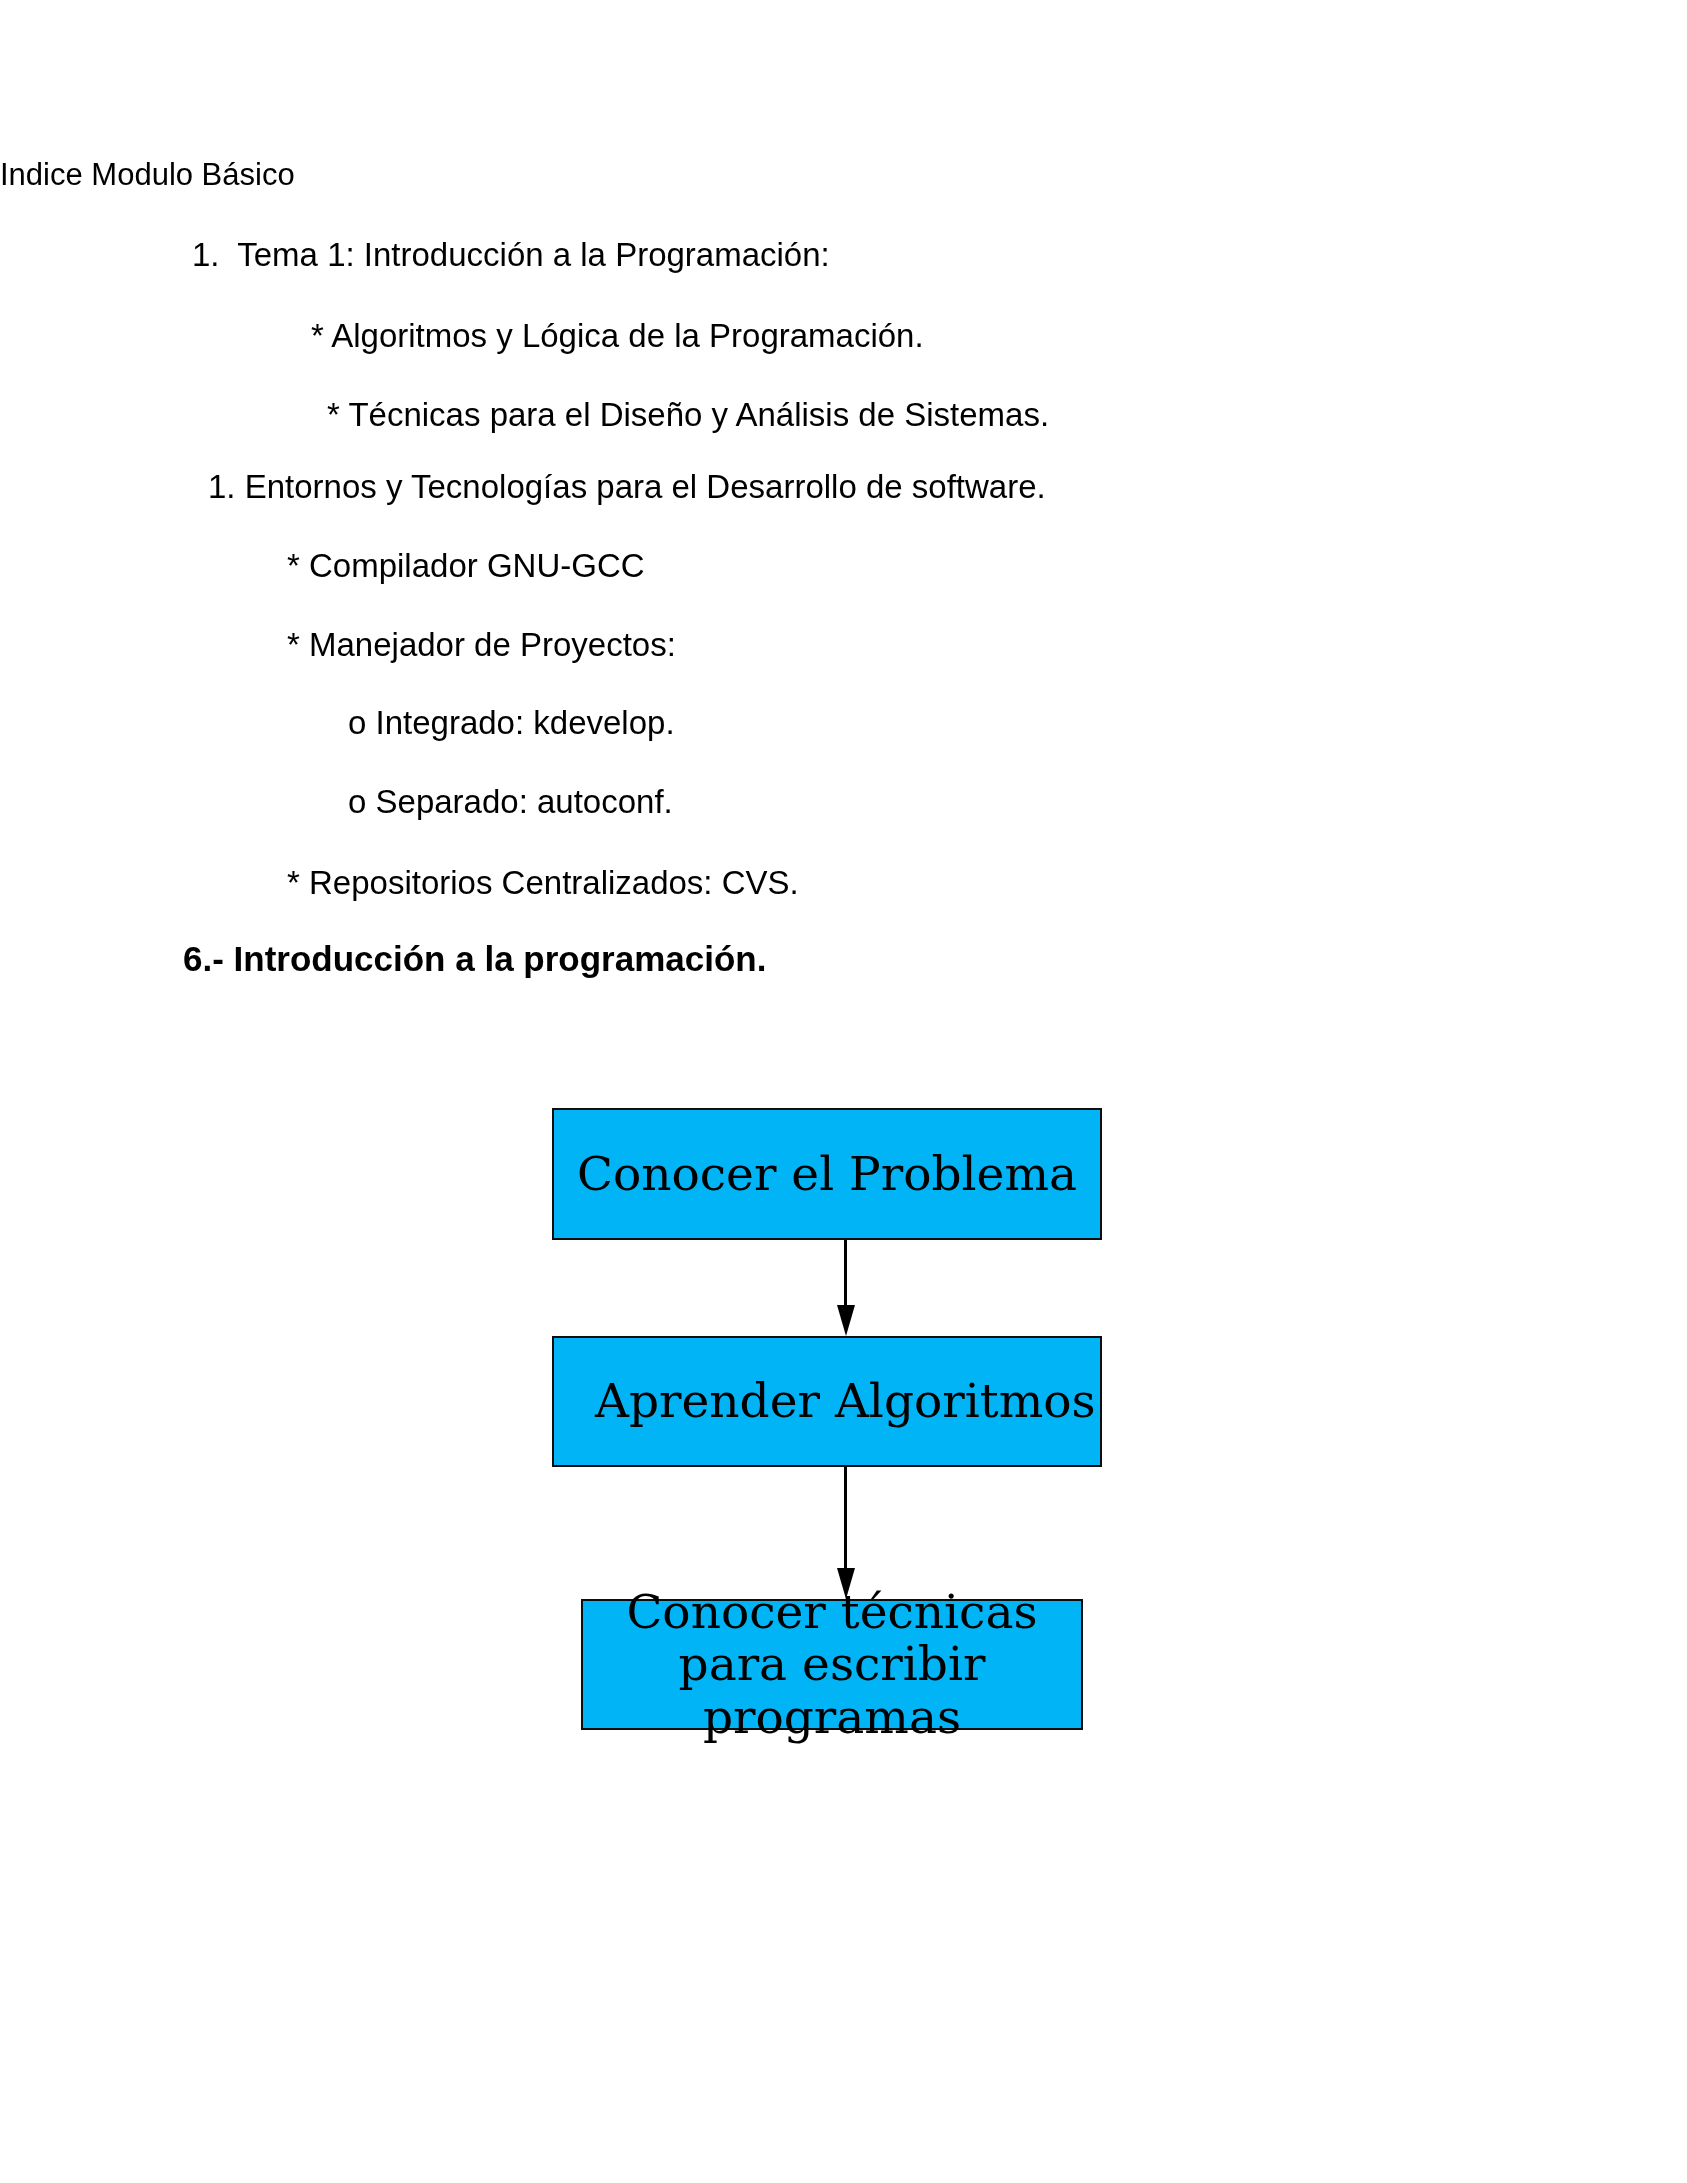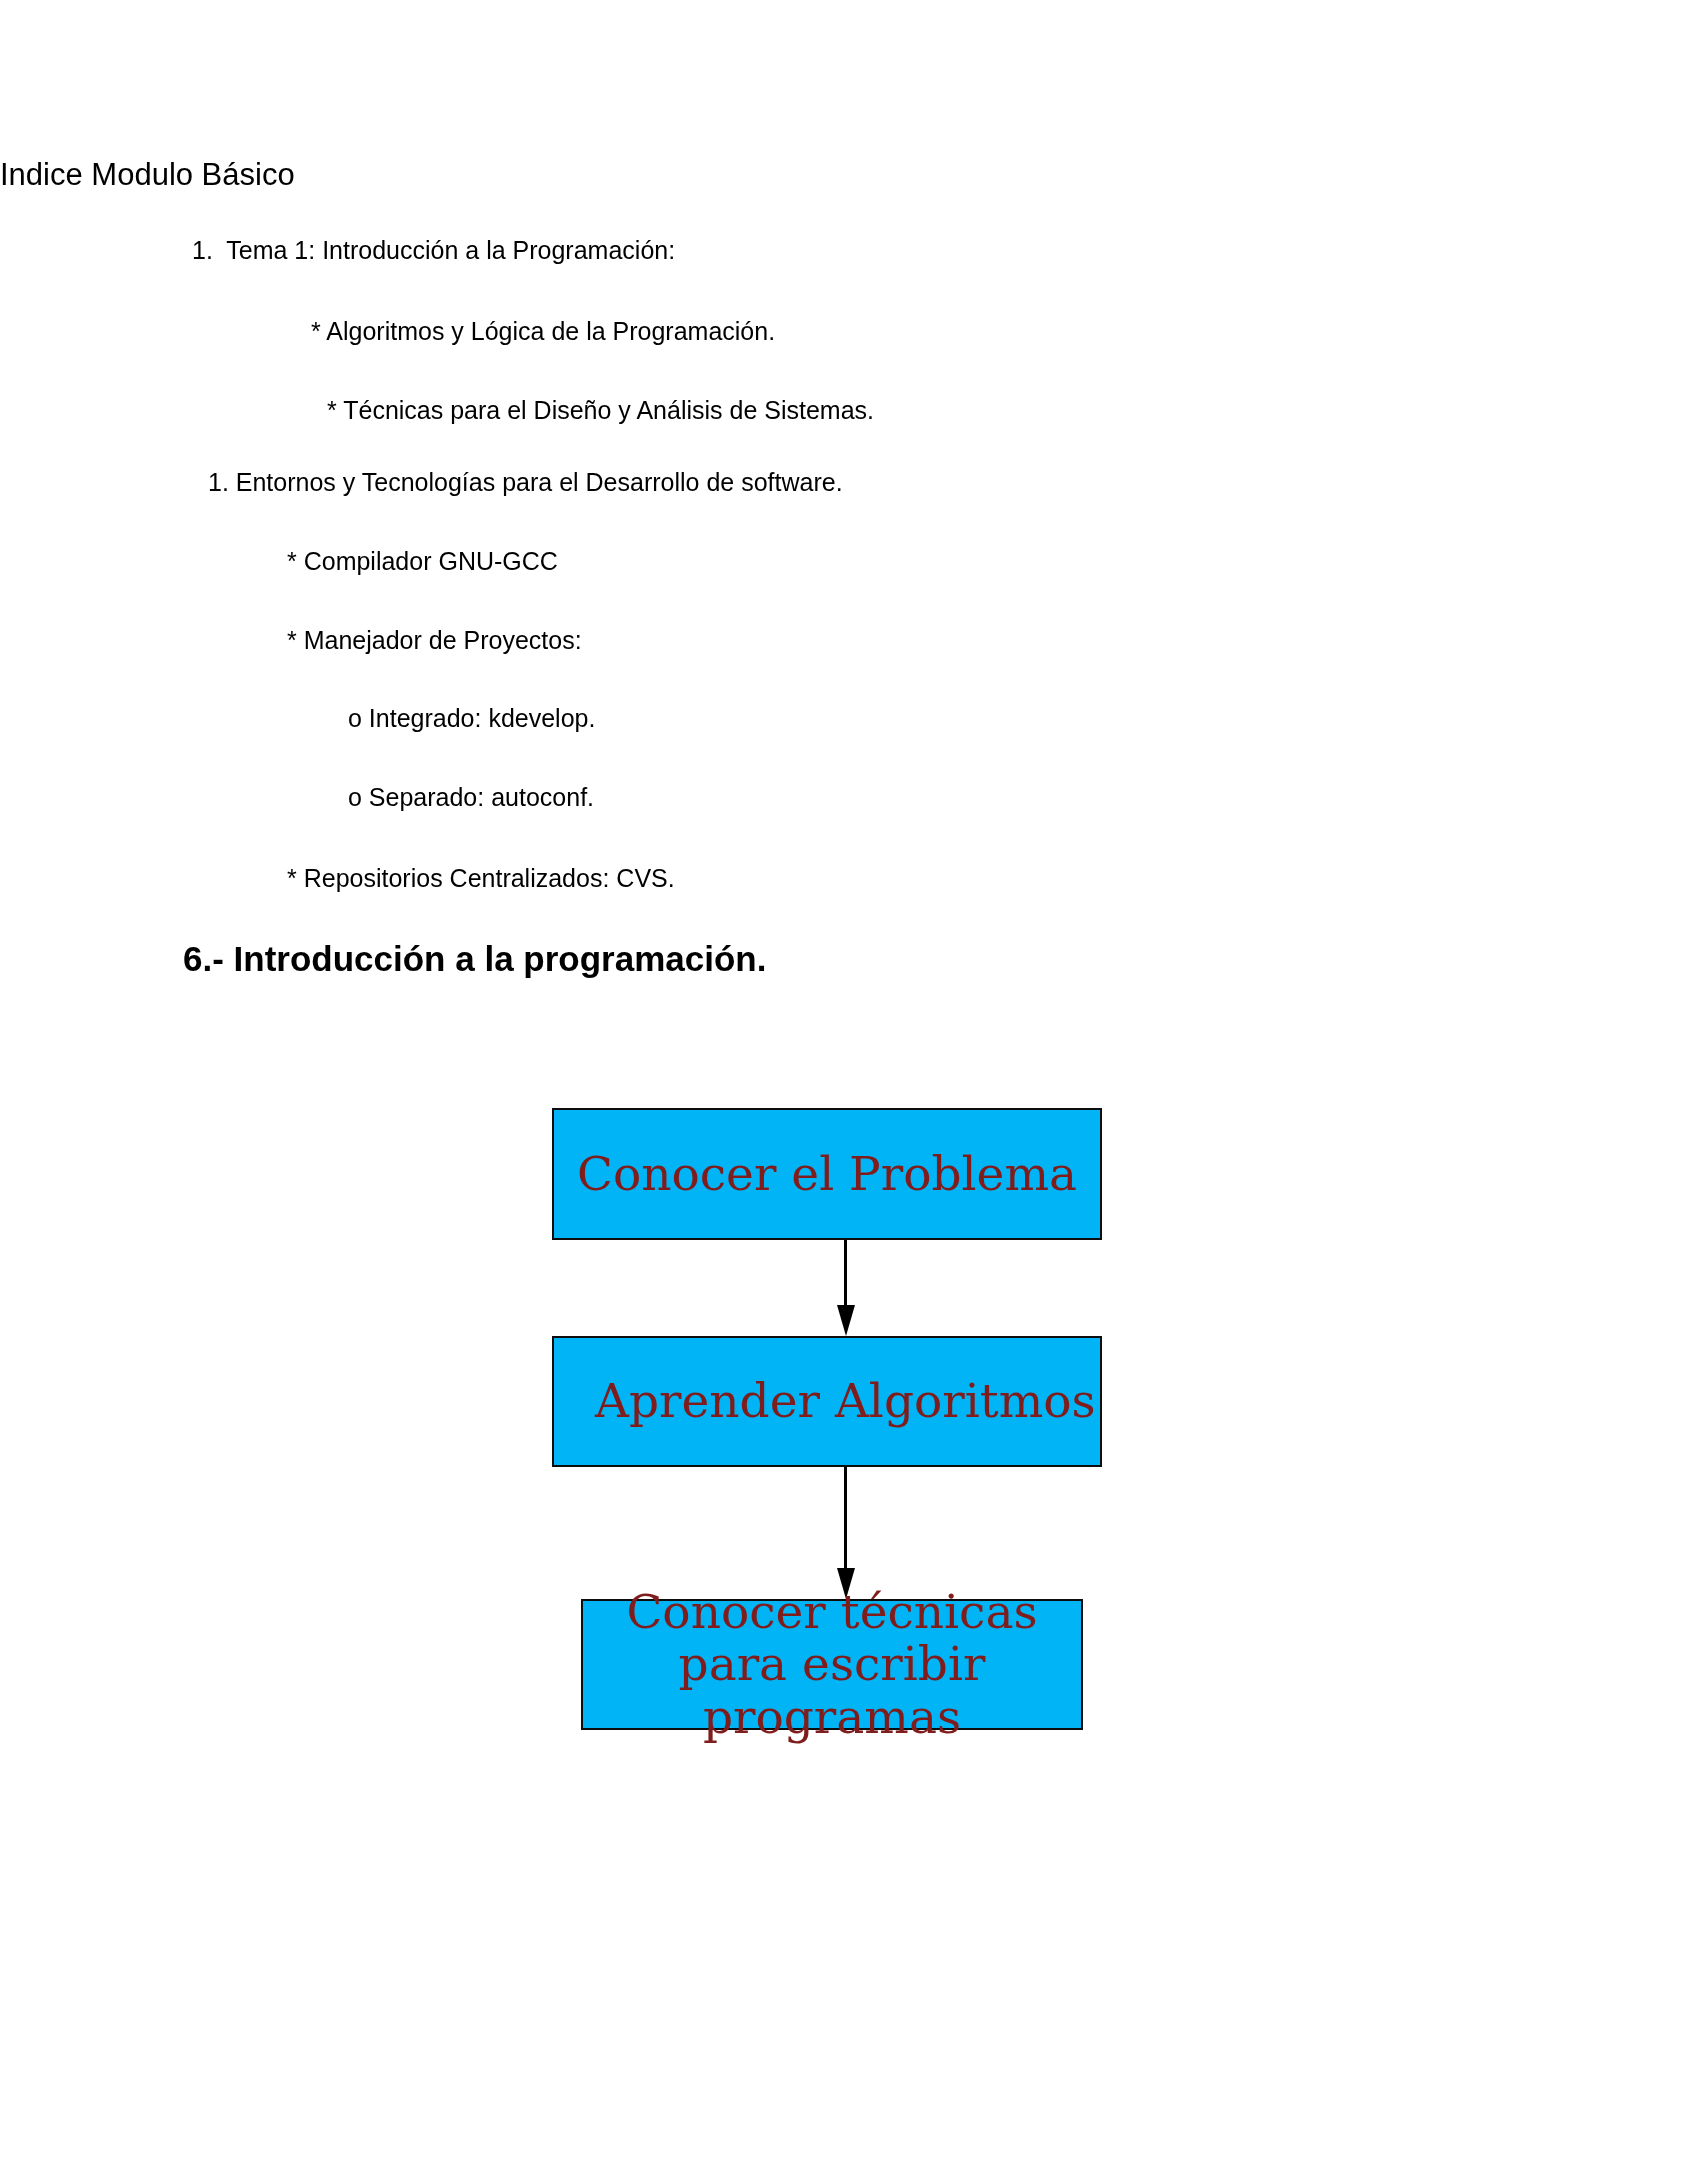--- a/index.html
+++ b/index.html
@@ -7,21 +7,21 @@
     position: relative;
     width: 1687px;
     height: 2183px;
     background: #ffffff;
     font-family: "Liberation Sans", sans-serif;
     color: #000000;
     overflow: hidden;
   }
   .ln {
     position: absolute;
-    font-size: 25px;
+    font-size: 33px;
     line-height: 1.2;
     white-space: pre;
     color: #000000;
   }
   .title-ln {
     position: absolute;
     left: 0; width: 100%;
     text-align: left;
     font-size: 31px;
     line-height: 1.2;
@@ -38,21 +38,21 @@
     position: absolute;
     background: #00b4f6;
     border: 2.5px solid #0d0d0d;
     box-sizing: border-box;
     display: flex;
     align-items: center;
     justify-content: center;
     font-family: "DejaVu Serif", serif;
     font-size: 47px;
     line-height: 1.12;
-    color: #7f1d1d;
+    color: #000000;
     text-align: center;
     padding: 0 3.3px;
   }
   .arrow-line {
     position: absolute;
     width: 2.5px;
     background: #000000;
   }
   .arrow-head {
     position: absolute;

